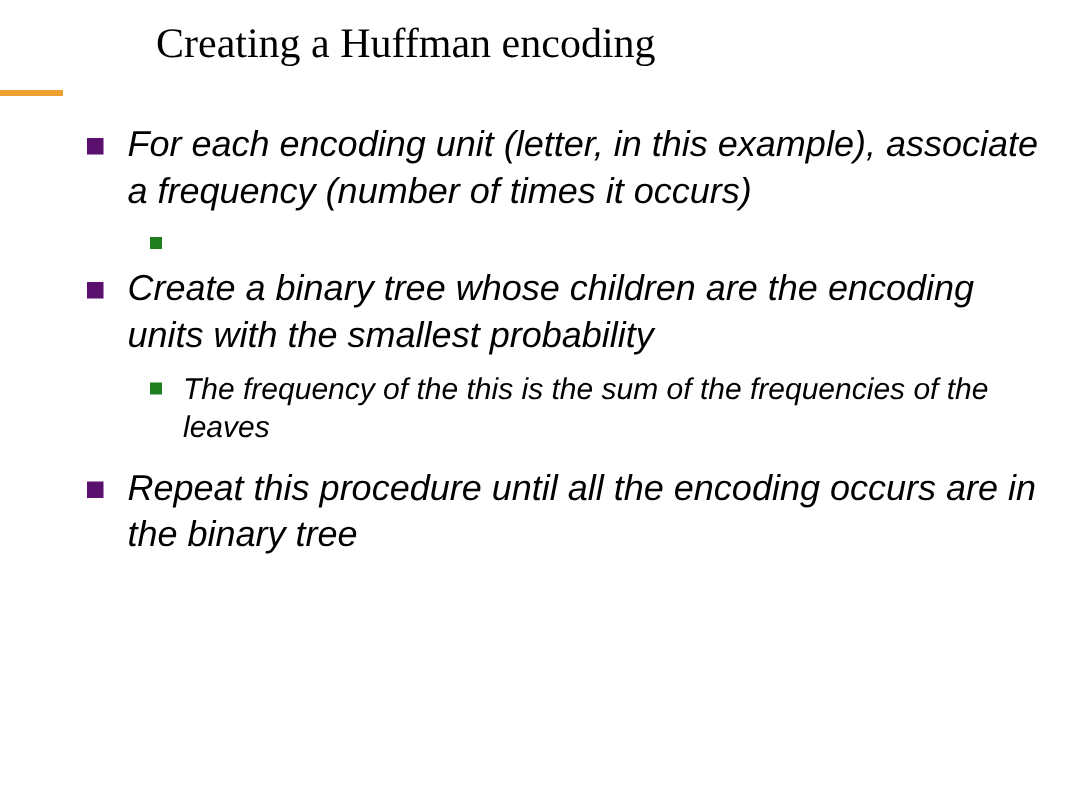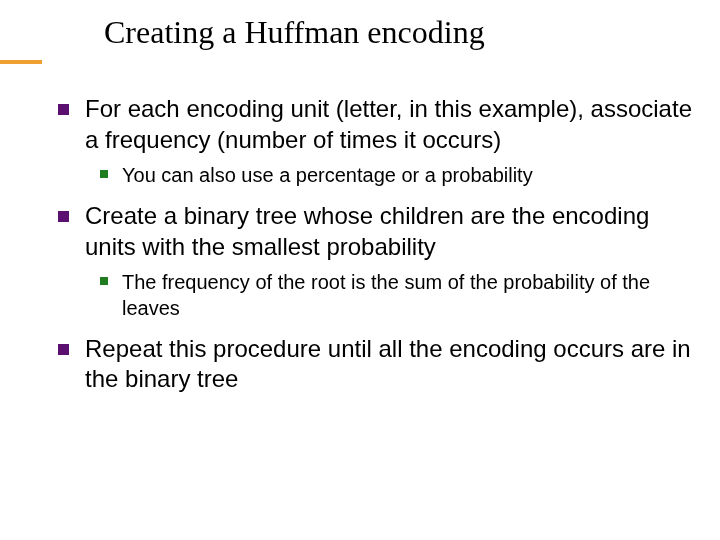--- a/index.html
+++ b/index.html
@@ -15,38 +15,39 @@
   .slide {
     width: 720px;
     height: 540px;
     position: relative;
     box-sizing: border-box;
   }
   .title {
     position: absolute;
     top: 14px;
     left: 104px;
-    font-size: 32px;
+    font-size: 28px;
     font-weight: normal;
     line-height: 1.15;
   }
   .accent {
     position: absolute;
     top: 60px;
     left: 0;
     width: 42px;
     height: 4px;
     background: #f0a030;
   }
   .body {
     position: absolute;
-    top: 82px;
+    top: 70px;
     left: 58px;
     right: 20px;
     font-family: Arial, Helvetica, sans-serif;
+    font-style: italic;
   }
   .l1 {
     display: flex;
     align-items: flex-start;
     margin-top: 12px;
   }
   .l1 .bullet1 {
     flex: 0 0 auto;
     width: 11px;
     height: 11px;
@@ -85,30 +86,29 @@
   <div class="title">Creating a Huffman encoding</div>
 
   <div class="body">
 
     <div class="l1">
       <div class="bullet1"></div>
       <div class="text">For each encoding unit (letter, in this example), associate a frequency (number of times it occurs)</div>
     </div>
     <div class="l2">
       <div class="bullet2"></div>
-      <div class="text">You can also use a percentage or a probability</div>
     </div>
 
     <div class="l1">
       <div class="bullet1"></div>
       <div class="text">Create a binary tree whose children are the encoding units with the smallest probability</div>
     </div>
     <div class="l2">
       <div class="bullet2"></div>
-      <div class="text">The frequency of the root is the sum of the probability of the leaves</div>
+      <div class="text">The frequency of the this is the sum of the frequencies of the leaves</div>
     </div>
 
     <div class="l1">
       <div class="bullet1"></div>
       <div class="text">Repeat this procedure until all the encoding occurs are in the binary tree</div>
     </div>
 
   </div>
 </div>
 

